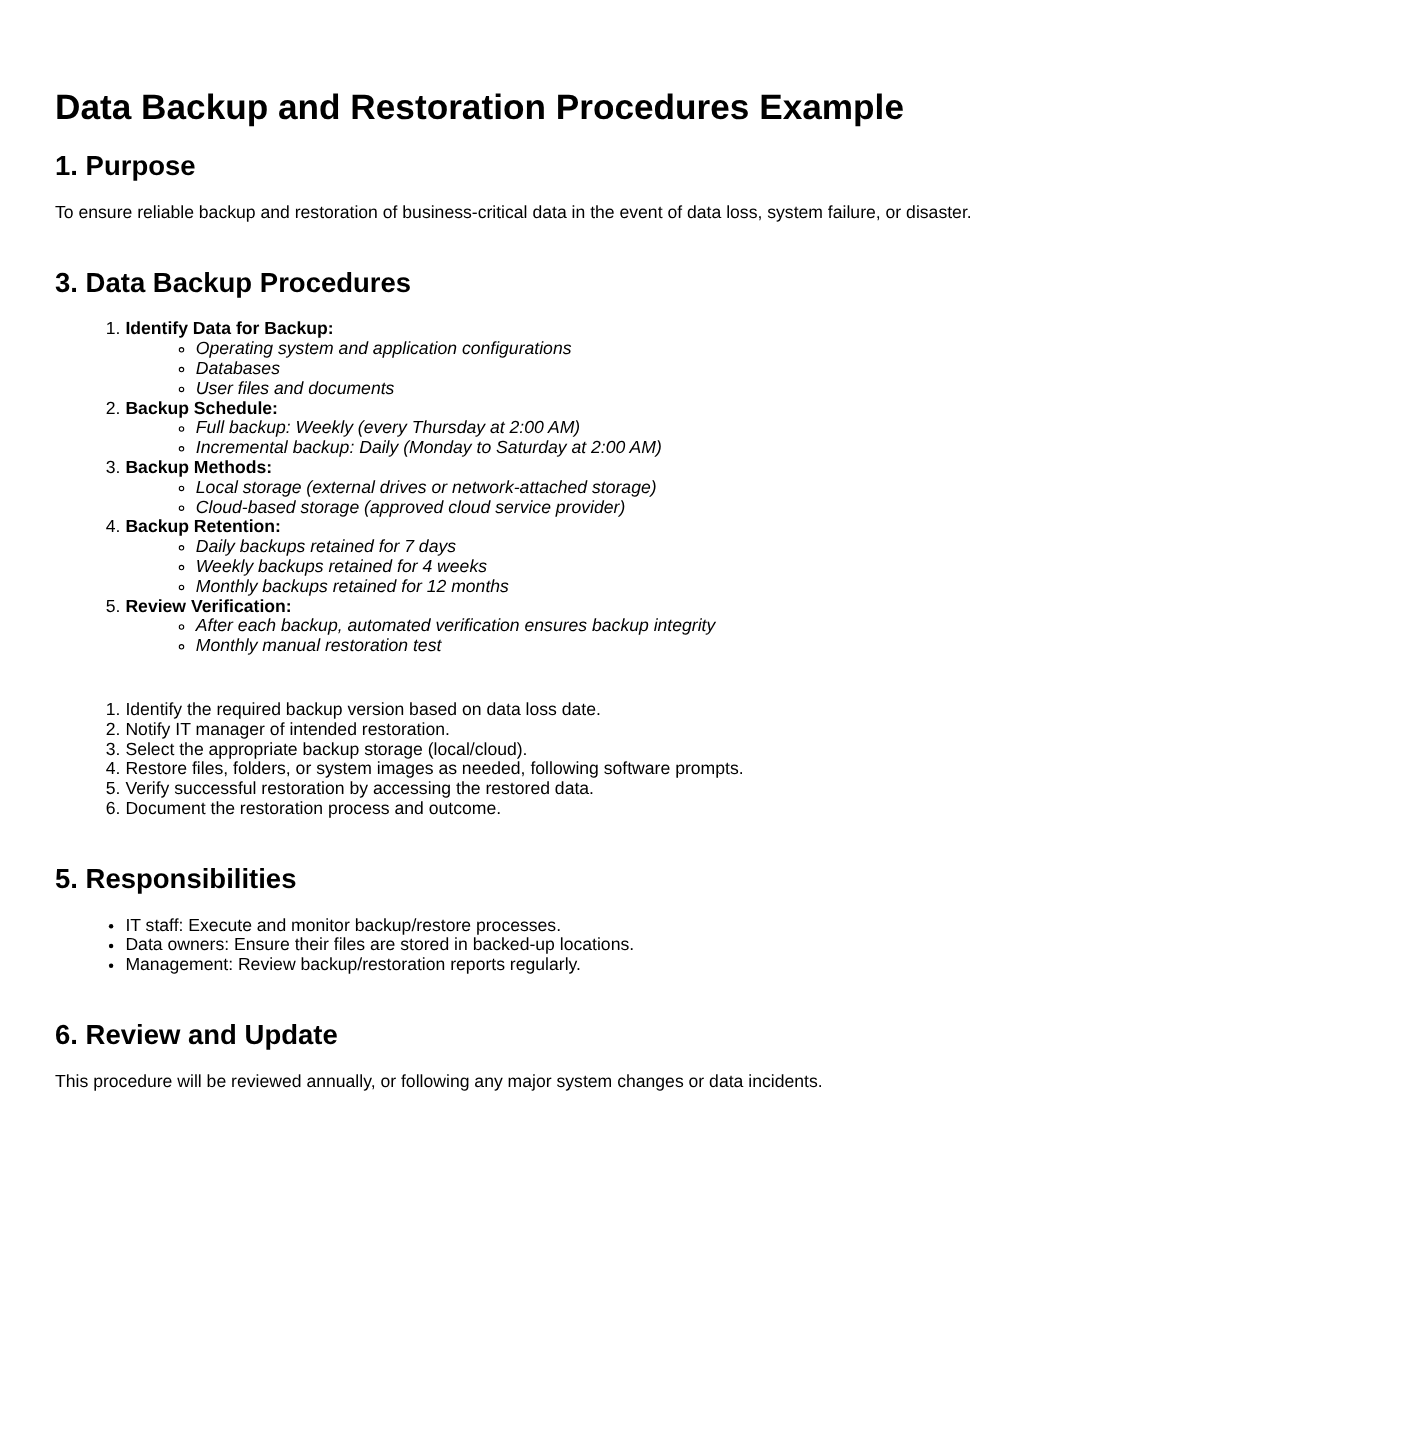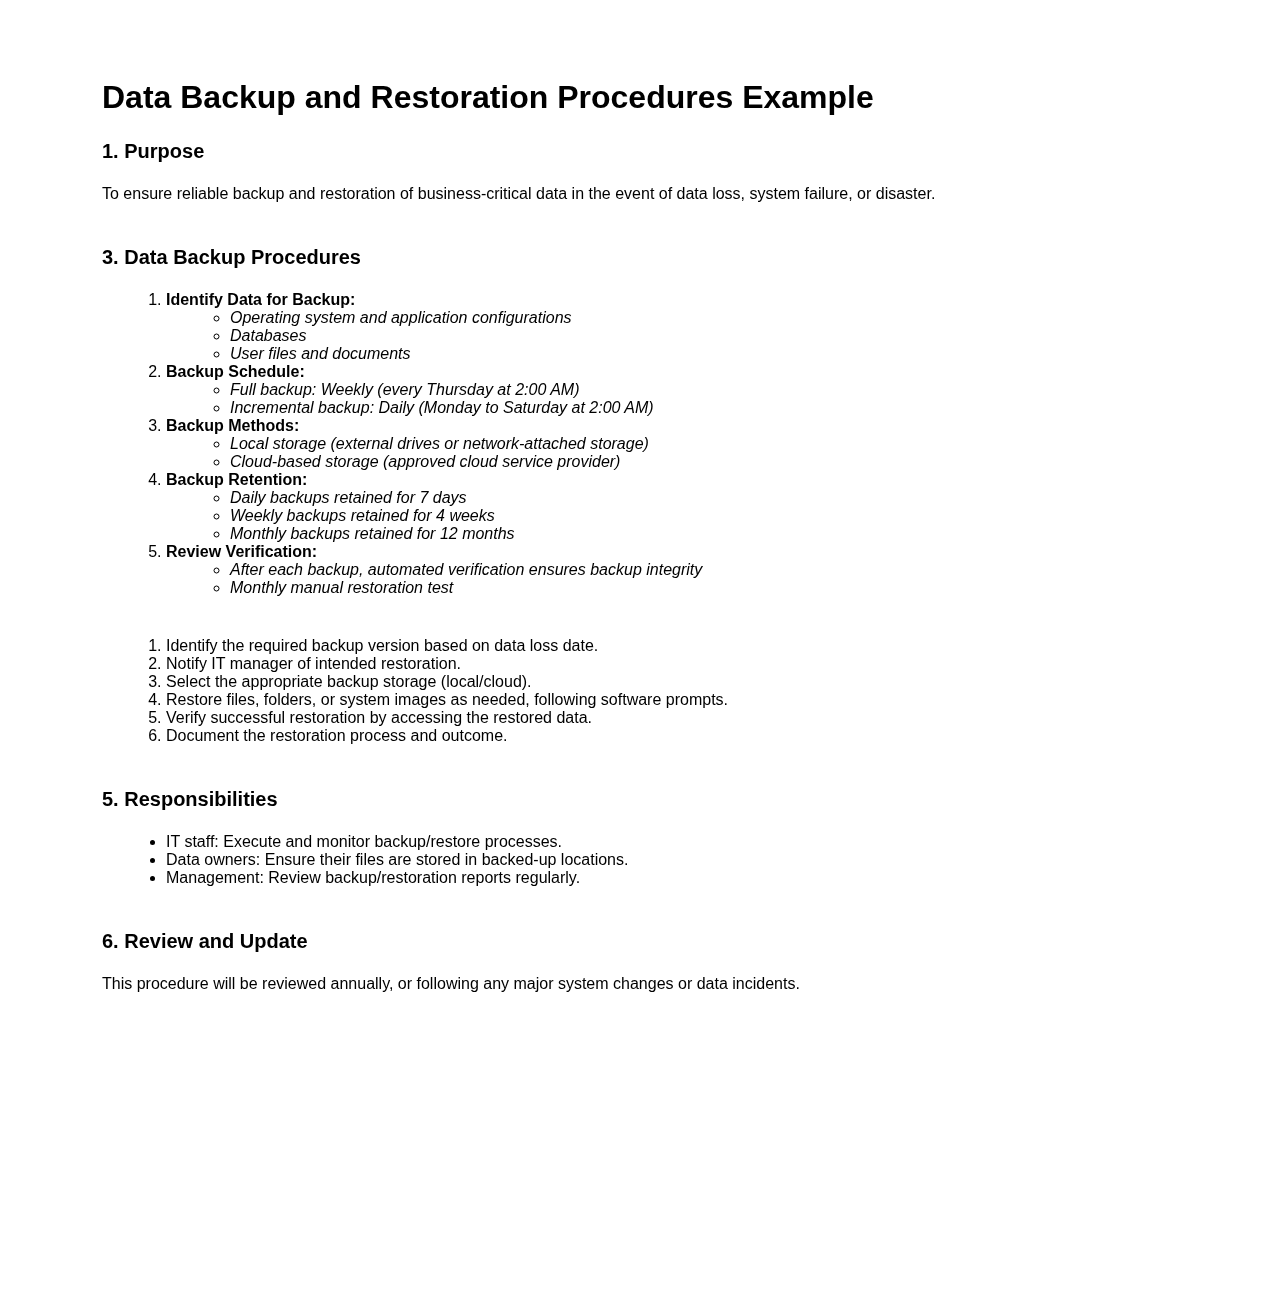--- a/index.html
+++ b/index.html
@@ -5,30 +5,30 @@
     html, body { margin: 0; padding: 0; background: #ffffff; }
     body {
       width: 1278px;
       min-height: 1300px;
       font-family: "Liberation Sans", sans-serif;
       color: #000000;
       font-size: 16px;
       line-height: 18px;
     }
     .page {
-      padding: 62px 102px 0 102px;
+      padding: 62px 102px 0 50px;
     }
     h1 {
       font-size: 32px;
       line-height: 37px;
       font-weight: bold;
       margin: 17px 0 21px 0;
     }
     h2 {
-      font-size: 20px;
+      font-size: 25px;
       line-height: 28px;
       font-weight: bold;
       margin: 0 0 20px 0;
     }
     p {
       margin: 0 0 40px 0;
     }
     .section { margin: 0; }
     ol.top, ul.top {
       margin: 0 0 40px 0;

